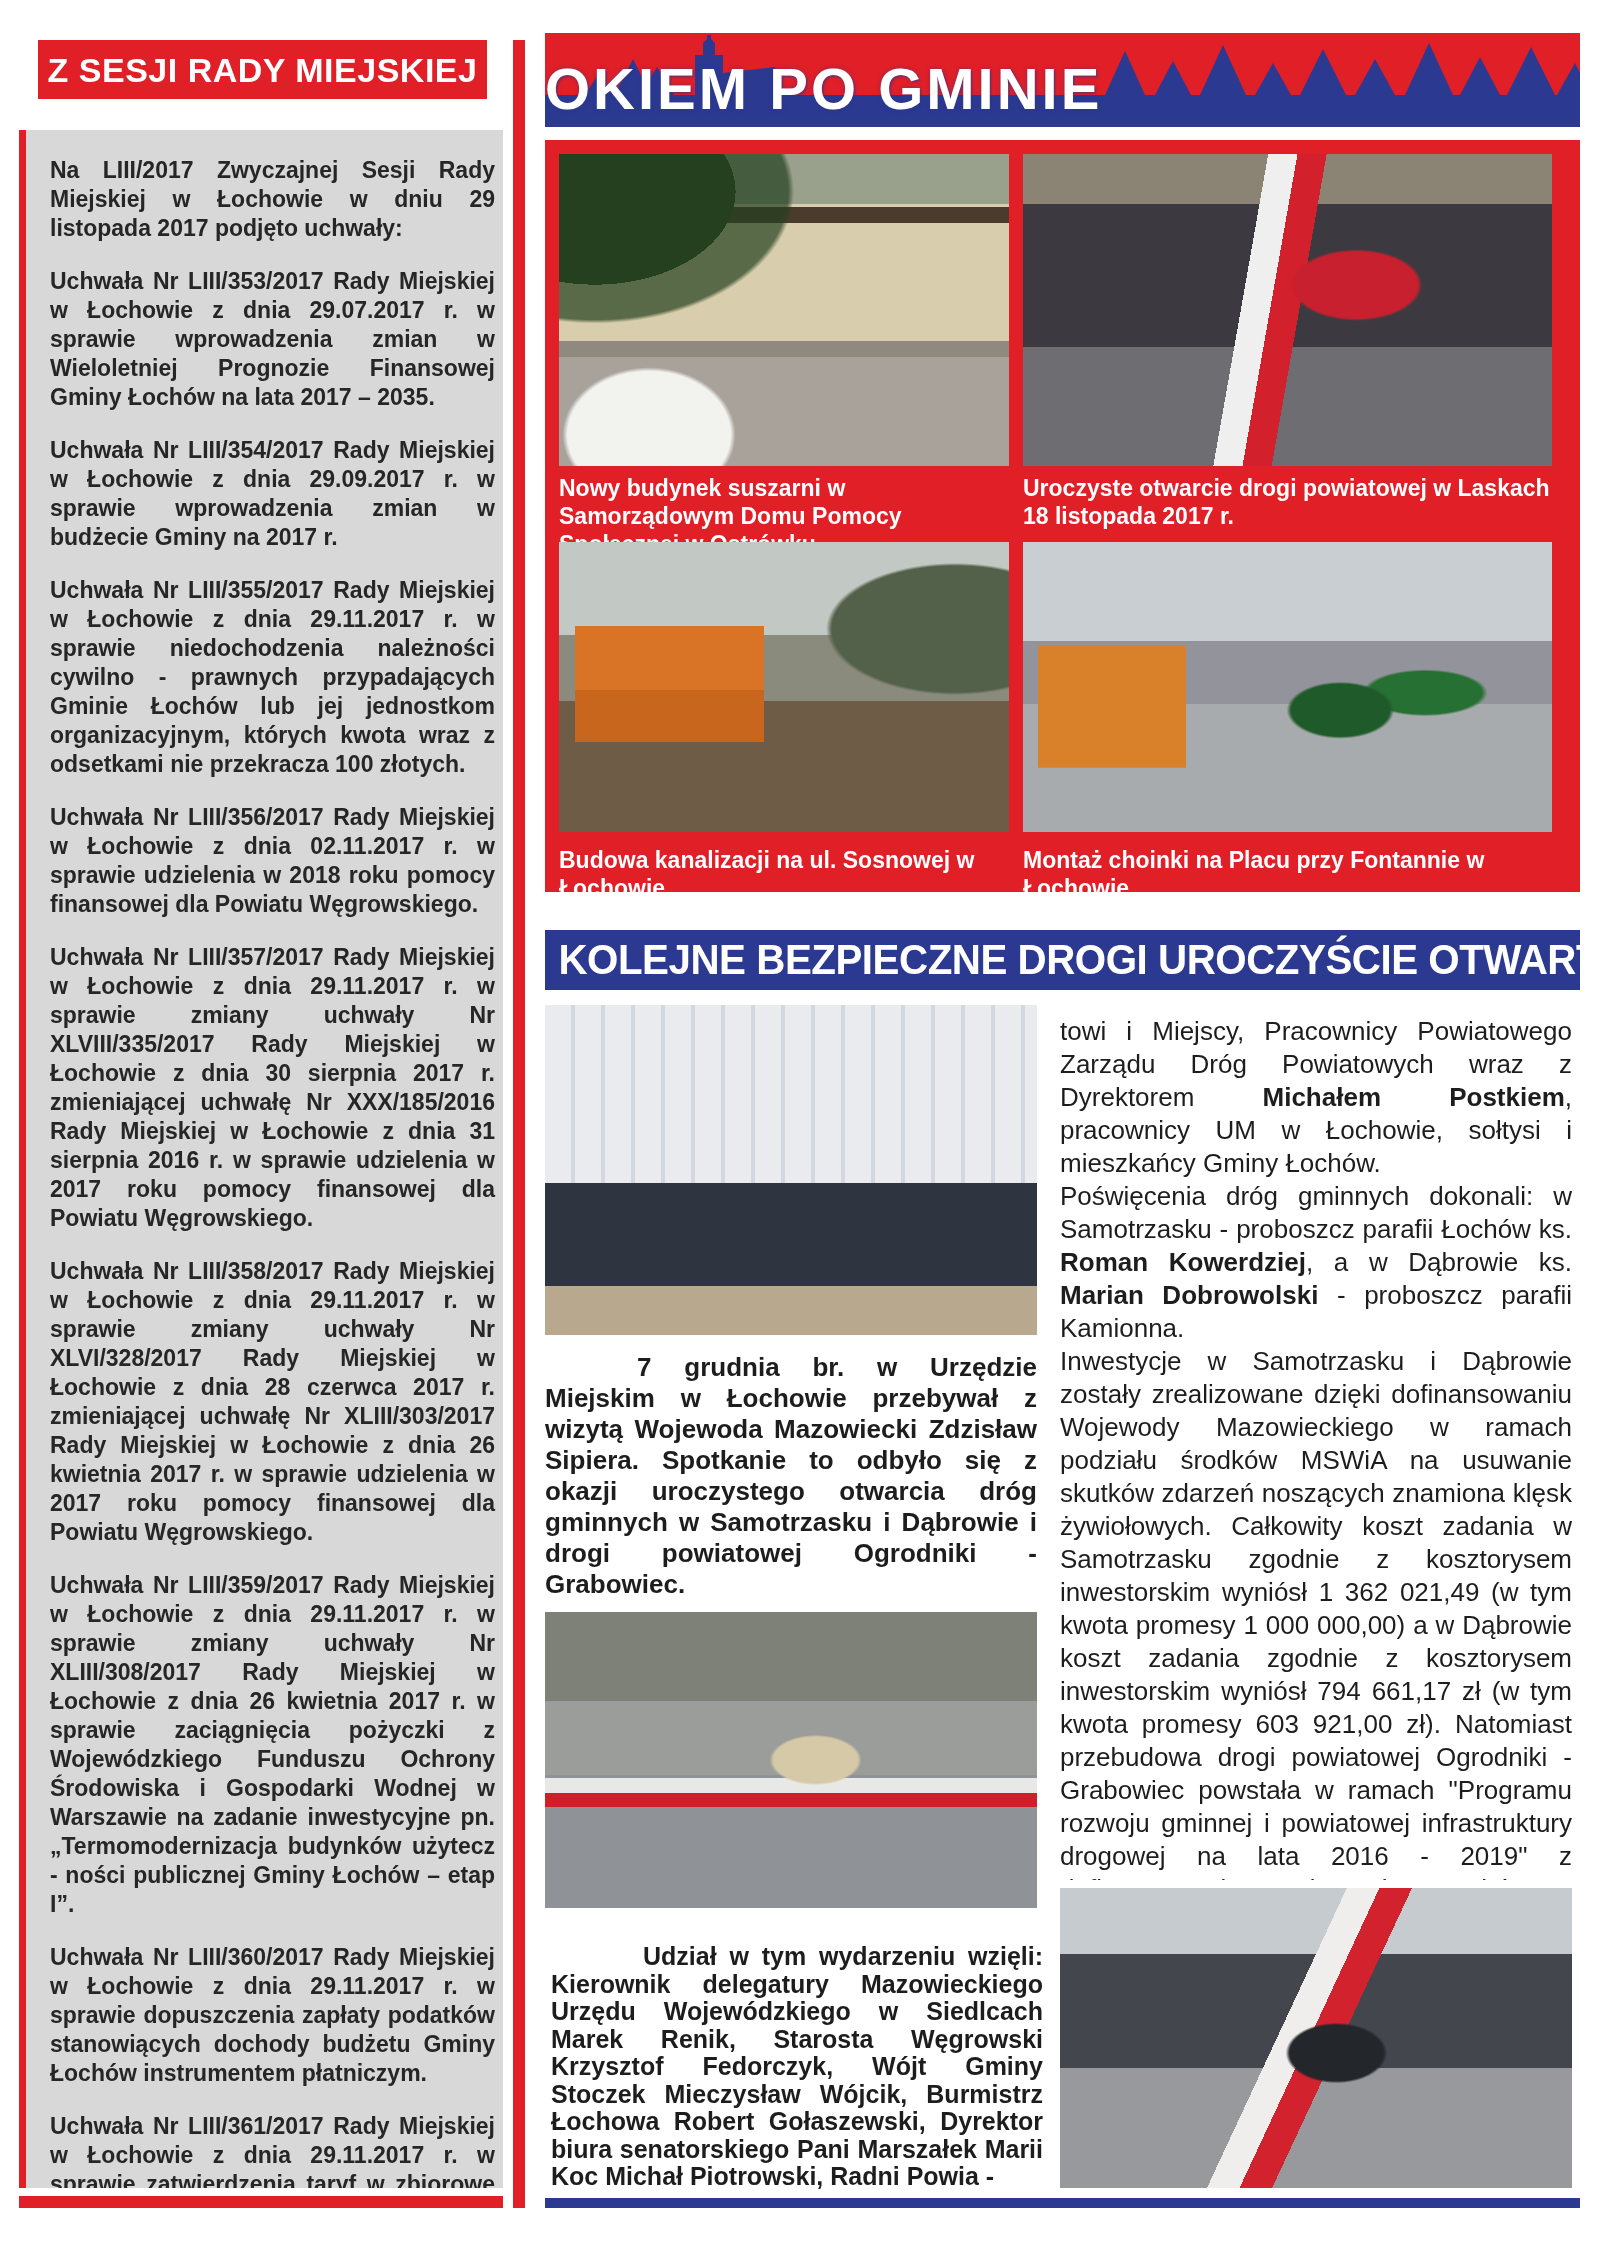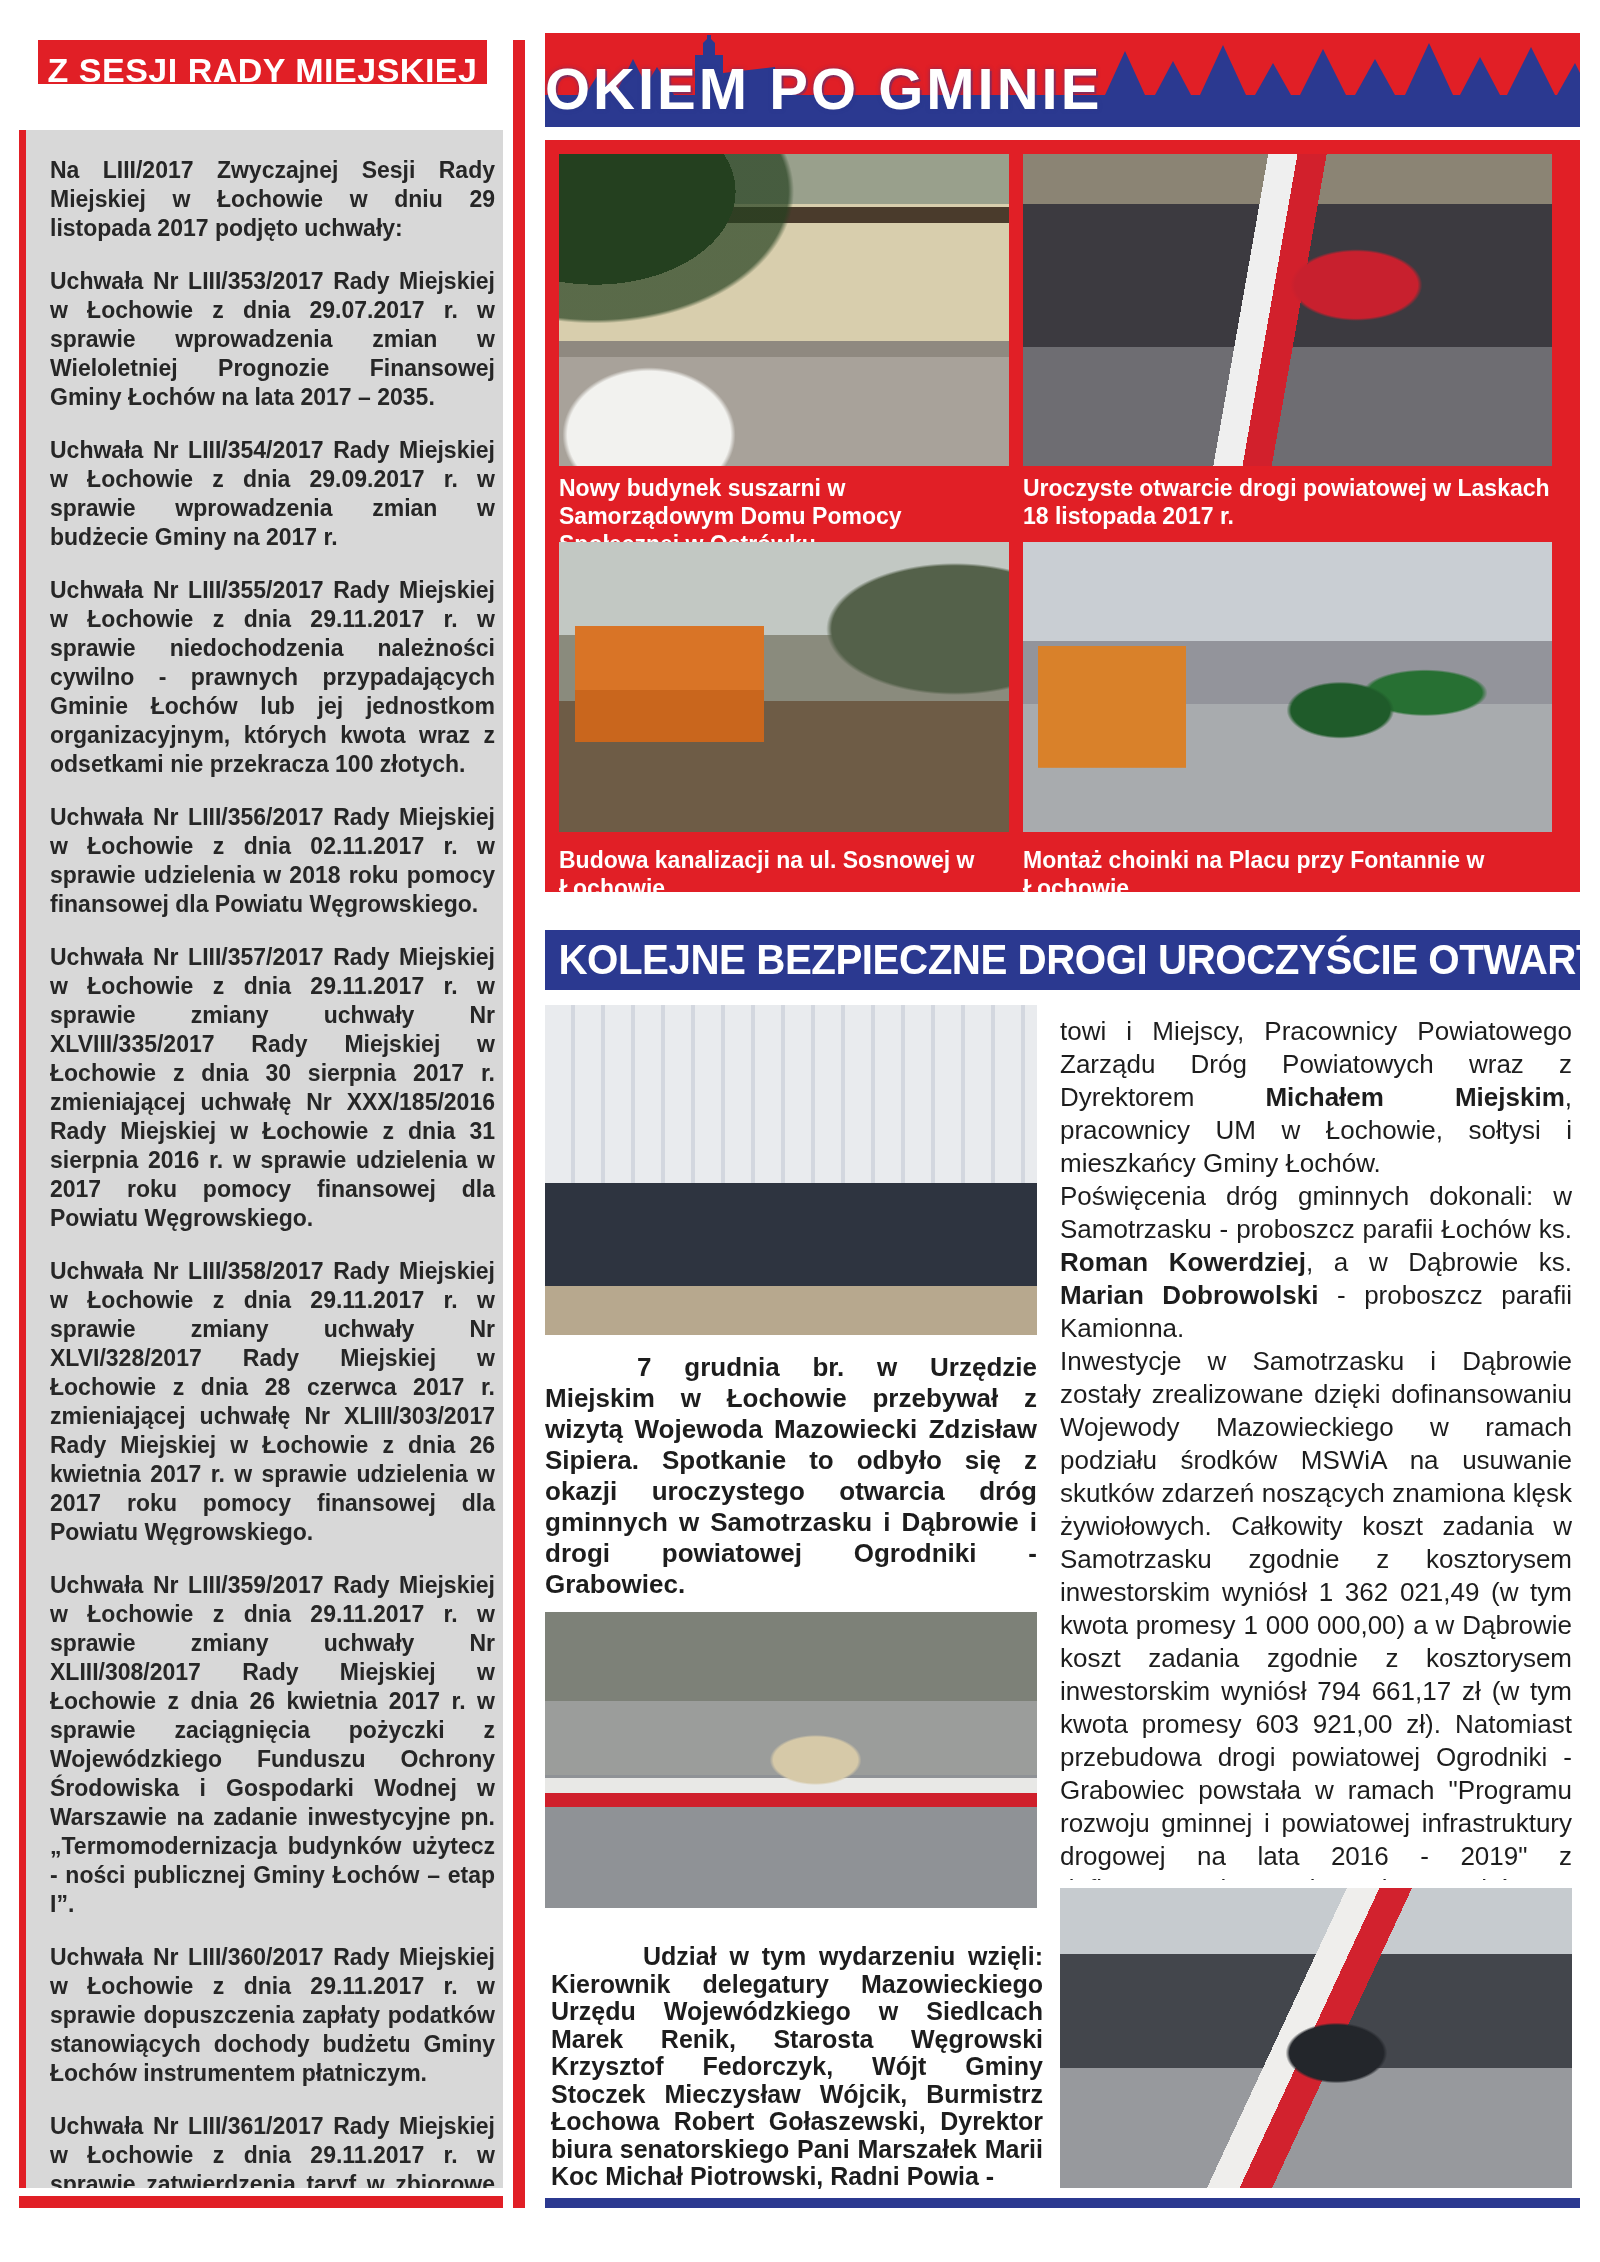--- a/index.html
+++ b/index.html
@@ -8,21 +8,21 @@
     width:1600px;height:2262px;
     background:#ffffff;
     font-family:"Liberation Sans","DejaVu Sans",sans-serif;
     color:#1d1d1d;
     overflow:hidden;
   }
   .abs{position:absolute;}
 
   
   .left-title{
-    left:38px;top:40px;width:449px;height:44px;
+    left:38px;top:40px;width:449px;height:59px;
     background:#e11f26;color:#fff;
     font-weight:bold;font-size:34px;line-height:60px;
     text-align:center;white-space:nowrap;letter-spacing:.5px;
   }
   .gray-box{
     left:19px;top:130px;width:484px;height:2058px;
     background:#d8d8d8;border-left:7px solid #e11f26;
     box-sizing:border-box;
     padding:26px 8px 0 24px;
     overflow:hidden;
@@ -200,20 +200,20 @@
 
 <div class="abs ph ph-meeting" style="left:545px;top:1005px;width:492px;height:330px;"></div>
 
 <div class="abs lead">7 grudnia br.  w Urzędzie Miejskim w Łochowie przebywał z wizytą Wojewoda Mazowiecki Zdzisław Sipiera. Spotkanie to odbyło się z okazji uroczystego otwarcia dróg gminnych w Samotrzasku i Dąbrowie i drogi powiatowej Ogrodniki - Grabowiec.</div>
 
 <div class="abs ph ph-ribbon1" style="left:545px;top:1612px;width:492px;height:296px;"></div>
 
 <div class="abs participants">Udział w tym wydarzeniu wzięli: Kierownik delegatury Mazowieckiego Urzędu Wojewódzkiego w Siedlcach <b>Marek Renik</b>, Starosta Węgrowski <b>Krzysztof Fedorczyk</b>, Wójt Gminy Stoczek <b>Mieczysław Wójcik</b>, Burmistrz Łochowa <b>Robert Gołaszewski</b>, Dyrektor biura senatorskiego Pani Marszałek Marii Koc <b>Michał Piotrowski</b>,  Radni Powia -</div>
 
 <div class="abs right-col">
-  <p>towi i Miejscy, Pracownicy Powiatowego Zarządu Dróg Powiatowych wraz z Dyrektorem <b>Michałem Miejskim</b>, pracownicy UM w Łochowie, sołtysi i mieszkańcy Gminy Łochów.</p>
+  <p>towi i Miejscy, Pracownicy Powiatowego Zarządu Dróg Powiatowych wraz z Dyrektorem <b>Michałem Postkiem</b>, pracownicy UM w Łochowie, sołtysi i mieszkańcy Gminy Łochów.</p>
   <p>Poświęcenia dróg gminnych dokonali: w Samotrzasku - proboszcz parafii Łochów ks. <b>Roman Kowerdziej</b>, a w Dąbrowie ks. <b>Marian Dobrowolski</b> - proboszcz parafii Kamionna.</p>
   <p>Inwestycje w Samotrzasku i Dąbrowie zostały zrealizowane dzięki dofinansowaniu Wojewody Mazowieckiego w ramach podziału środków MSWiA na usuwanie skutków zdarzeń noszących znamiona klęsk żywiołowych. Całkowity koszt zadania w Samotrzasku zgodnie z kosztorysem inwestorskim wyniósł 1 362 021,49 (w tym kwota promesy 1 000 000,00) a w Dąbrowie koszt zadania zgodnie z kosztorysem inwestorskim wyniósł 794 661,17 zł (w tym kwota promesy 603 921,00 zł). Natomiast przebudowa drogi powiatowej Ogrodniki - Grabowiec powstała w ramach "Programu rozwoju gminnej i powiatowej infrastruktury drogowej na lata 2016 - 2019" z dofinansowaniem od Gminy Łochów w kwocie 690 679,40.</p>
 </div>
 
 <div class="abs ph ph-ribbon2" style="left:1060px;top:1888px;width:512px;height:300px;"></div>
 
 <div class="abs rule-blue-bottom"></div>
 
 </body></html>

